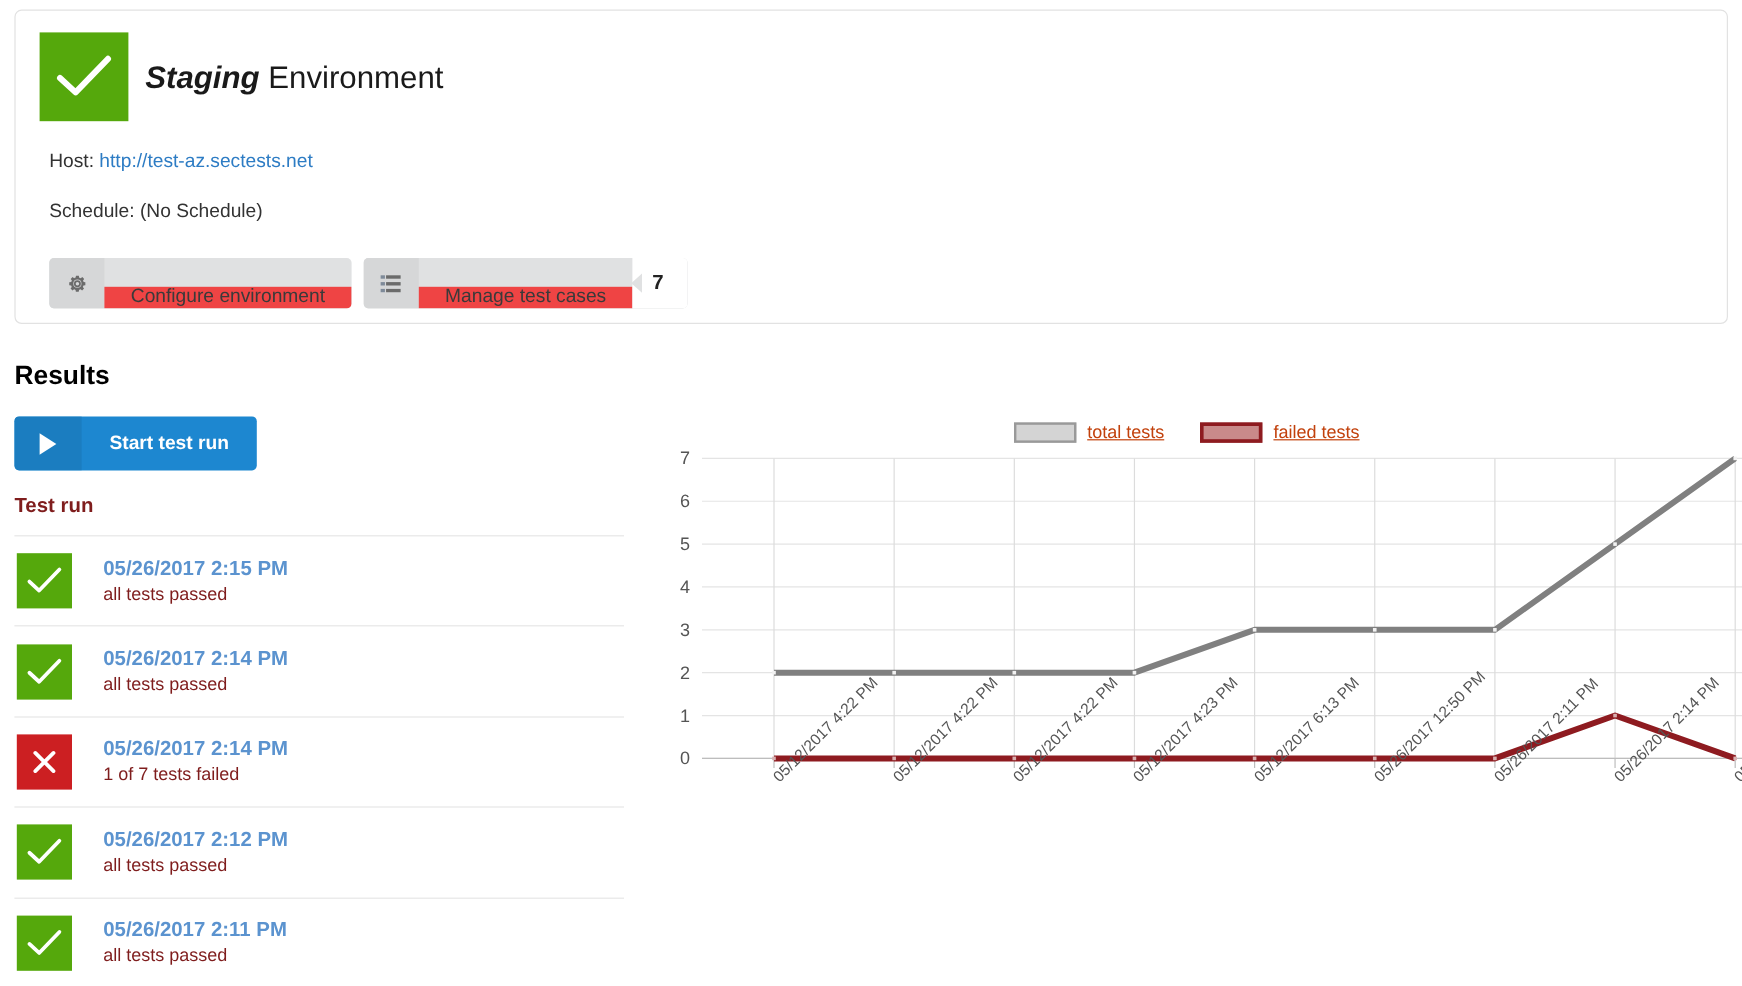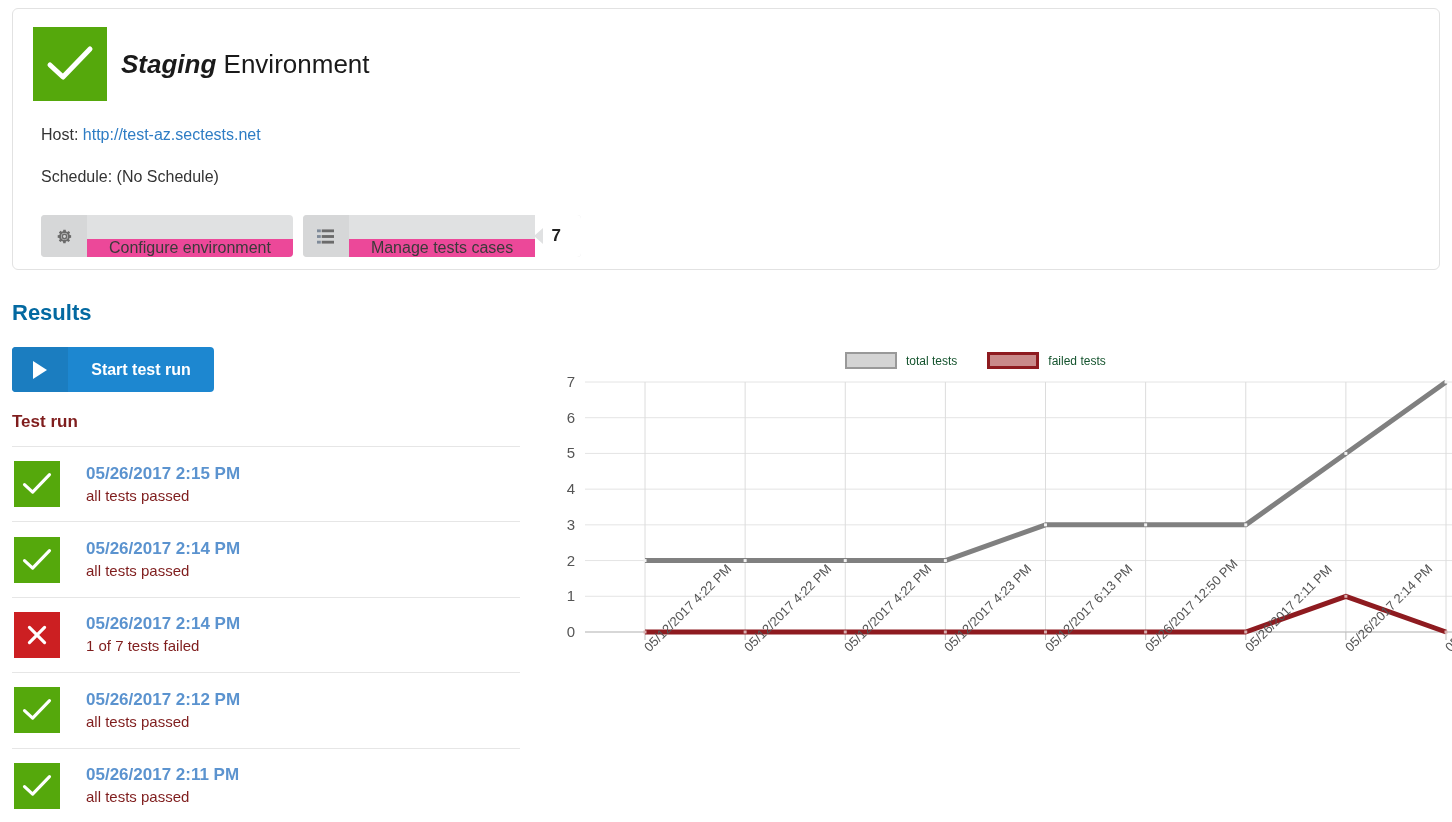--- a/index.html
+++ b/index.html
@@ -69,21 +69,21 @@
     width: 46px;
     display: flex; align-items: center; justify-content: center;
     background: #d6d7d8;
     flex: none;
   }
   .splitbtn .lbl {
     display: flex; align-items: center;
     padding: 0 22px;
     color: #3a3a3a;
     white-space: nowrap;
-    background: #ec4899;
+    background: #ef4444;
     margin-top: 24px;
   }
   .splitbtn .cnt {
     display: flex; align-items: center; justify-content: center;
     min-width: 46px;
     background: #ffffff;
     color: #222;
     font-weight: bold;
     font-size: 17px;
     position: relative;
@@ -101,21 +101,21 @@
 
   
   .gear { width: 17px; height: 17px; }
   
   .listicon { width: 17px; height: 15px; }
   .arrowicon { width: 19px; height: 15px; }
 
   
   .results-h {
     position: absolute; left: 12px; top: 300px;
-    font-size: 22px; font-weight: bold; color: #0369a1;
+    font-size: 22px; font-weight: bold; color: #000000;
   }
 
   
   .start-btn {
     position: absolute; left: 12px; top: 347px;
     width: 202px; height: 45px;
     display: flex; align-items: stretch;
     border-radius: 4px; overflow: hidden;
     background: #1d87d0;
     cursor: pointer;
@@ -165,21 +165,21 @@
 
   
   .chart-wrap {
     position: absolute;
     left: 540px; top: 346px;
     width: 912px; height: 470px;
   }
   .legend {
     position: absolute; left: 305px; top: 6px;
     display: flex; align-items: center; gap: 30px;
-    font-size: 12px; color: #14532d;
+    font-size: 15px; color: #c2410c; text-decoration: underline;
   }
   .legend .entry { display: flex; align-items: center; gap: 9px; }
   .legend .sw { width: 52px; height: 17px; }
   .legend .sw.total { background: #d4d4d4; border: 2px solid #999999; }
   .legend .sw.failed { background: #c98a8a; border: 3px solid #8e1b20; }
 
   .plot-svg { position: absolute; left: 0; top: 0; }
 
   .xlabels { position: absolute; left: 0; top: 0; width: 912px; height: 470px; pointer-events: none; }
   .xlab {
@@ -230,21 +230,21 @@
       <span class="ic">
         <svg class="listicon" viewBox="0 0 18 15" aria-hidden="true">
           <rect x="0" y="0" width="4" height="3" fill="#7e8a99"></rect>
           <rect x="0" y="6" width="4" height="3" fill="#7e8a99"></rect>
           <rect x="0" y="12" width="4" height="3" fill="#7e8a99"></rect>
           <rect x="5" y="0" width="13" height="3" fill="#6b6b6b"></rect>
           <rect x="5" y="6" width="13" height="3" fill="#6b6b6b"></rect>
           <rect x="5" y="12" width="13" height="3" fill="#6b6b6b"></rect>
         </svg>
       </span>
-      <span class="lbl">Manage tests cases</span>
+      <span class="lbl">Manage test cases</span>
       <span class="cnt">7</span>
     </div>
 
 
   </div>
 </div>
 
 <div class="results-h">Results</div>
 
 <div class="start-btn">

